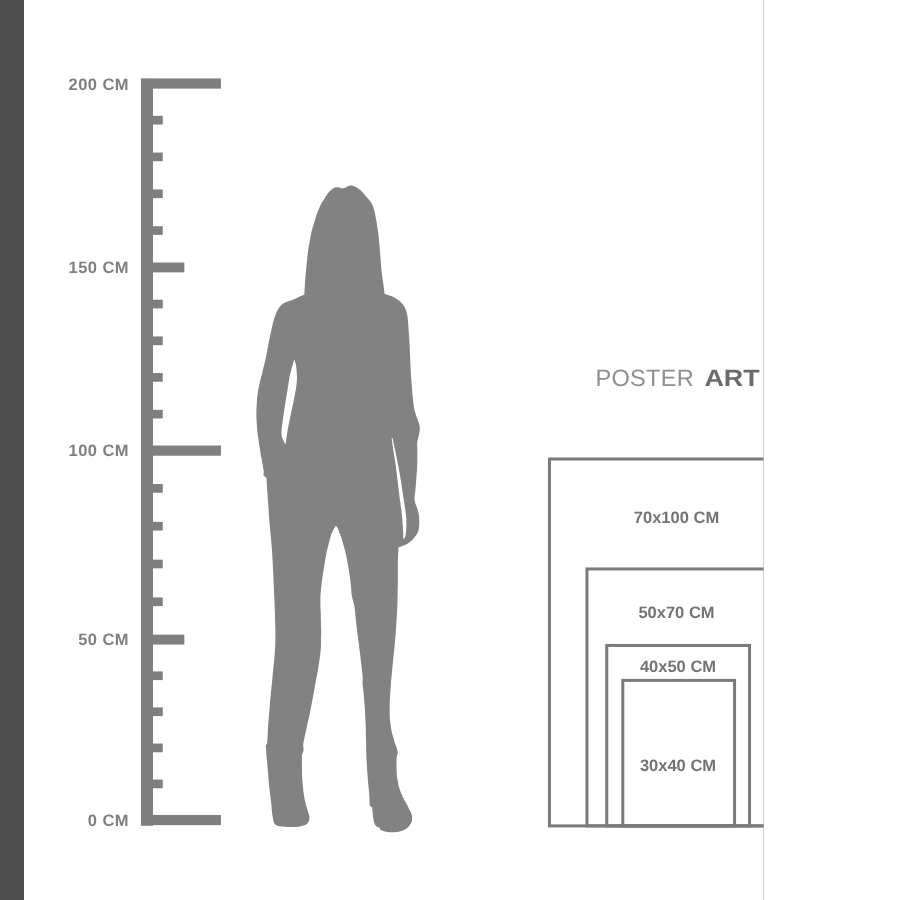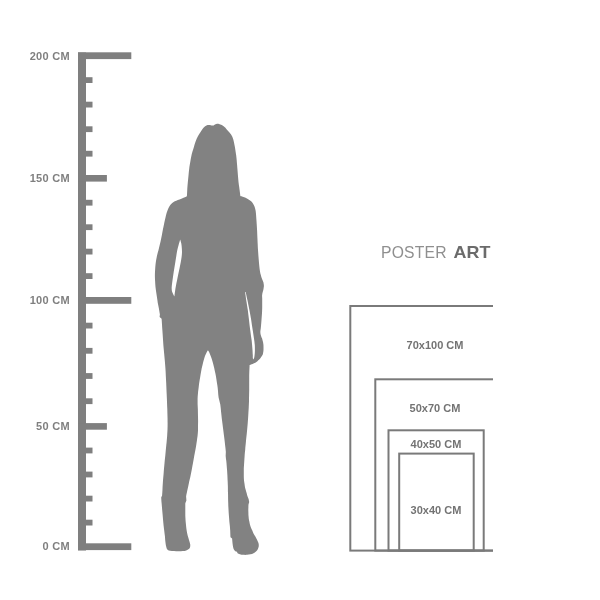--- a/index.html
+++ b/index.html
@@ -1,17 +1,17 @@
 <!DOCTYPE html>
 <html><head>
 <meta charset="utf-8">
 <style>
   html,body{margin:0;padding:0;background:#ffffff;}
   .page{position:relative;width:493px;height:600px;background:#1d4ed8;overflow:hidden;
-        font-family:"Liberation Sans", sans-serif;filter:grayscale(1);}
+        font-family:"Liberation Sans", sans-serif;filter:grayscale(1);padding-left:16px;}
 </style>
 </head>
 <body>
 <div class="page">
 <svg width="600" height="600" viewBox="0 0 600 600">
 
   <rect x="0" y="0" width="600" height="600" fill="#ffffff"></rect>
 
   <rect x="78" y="52.5" width="8" height="498" fill="#7f7f7f"></rect>
 

